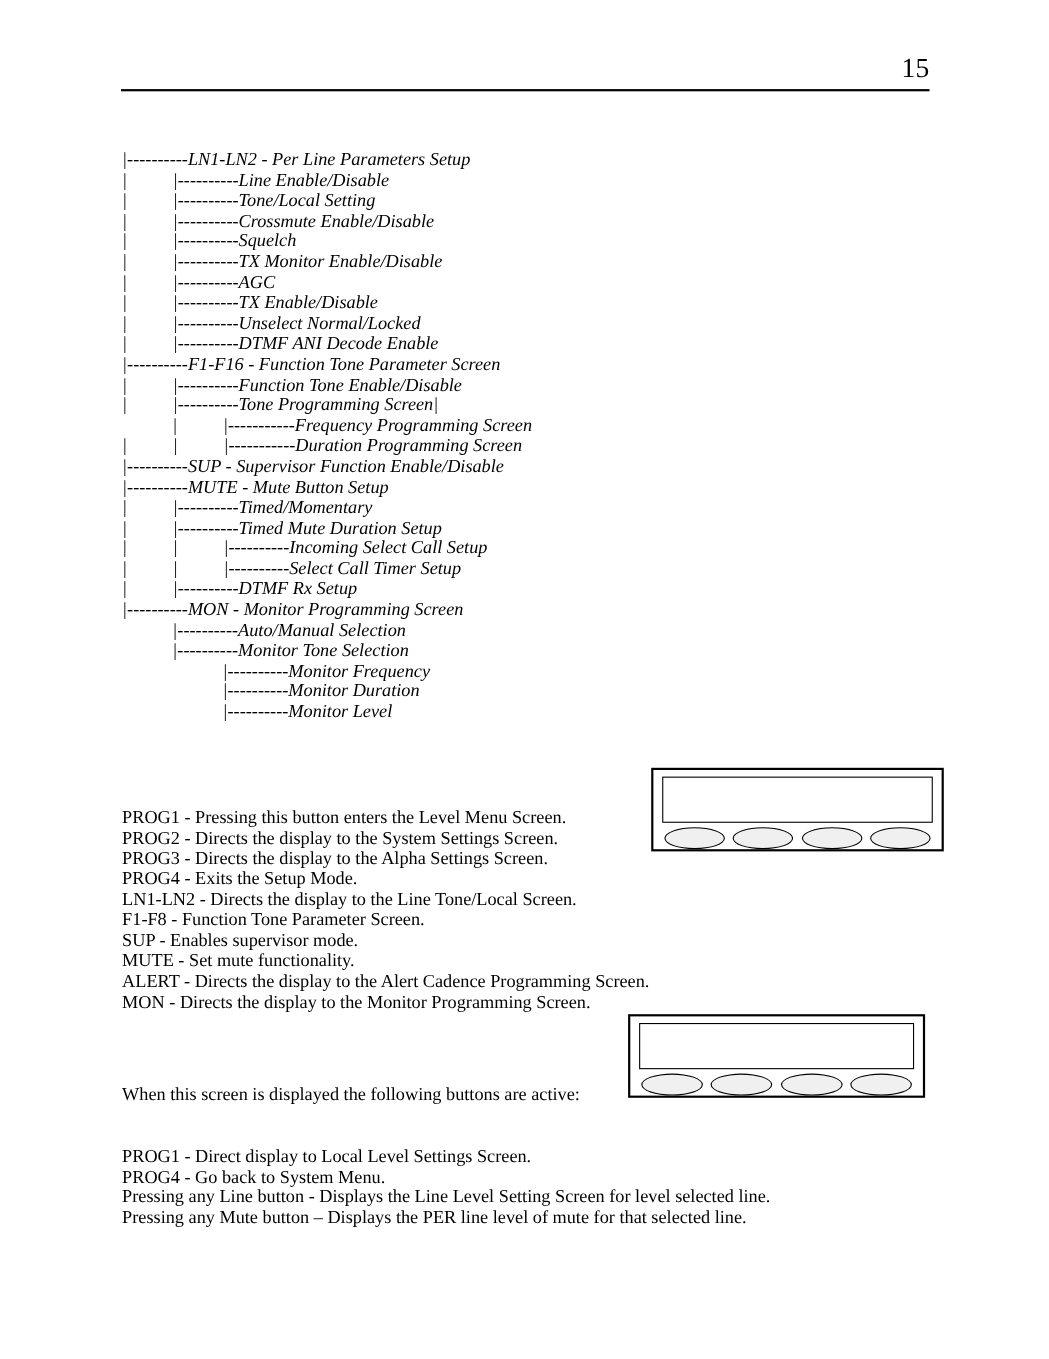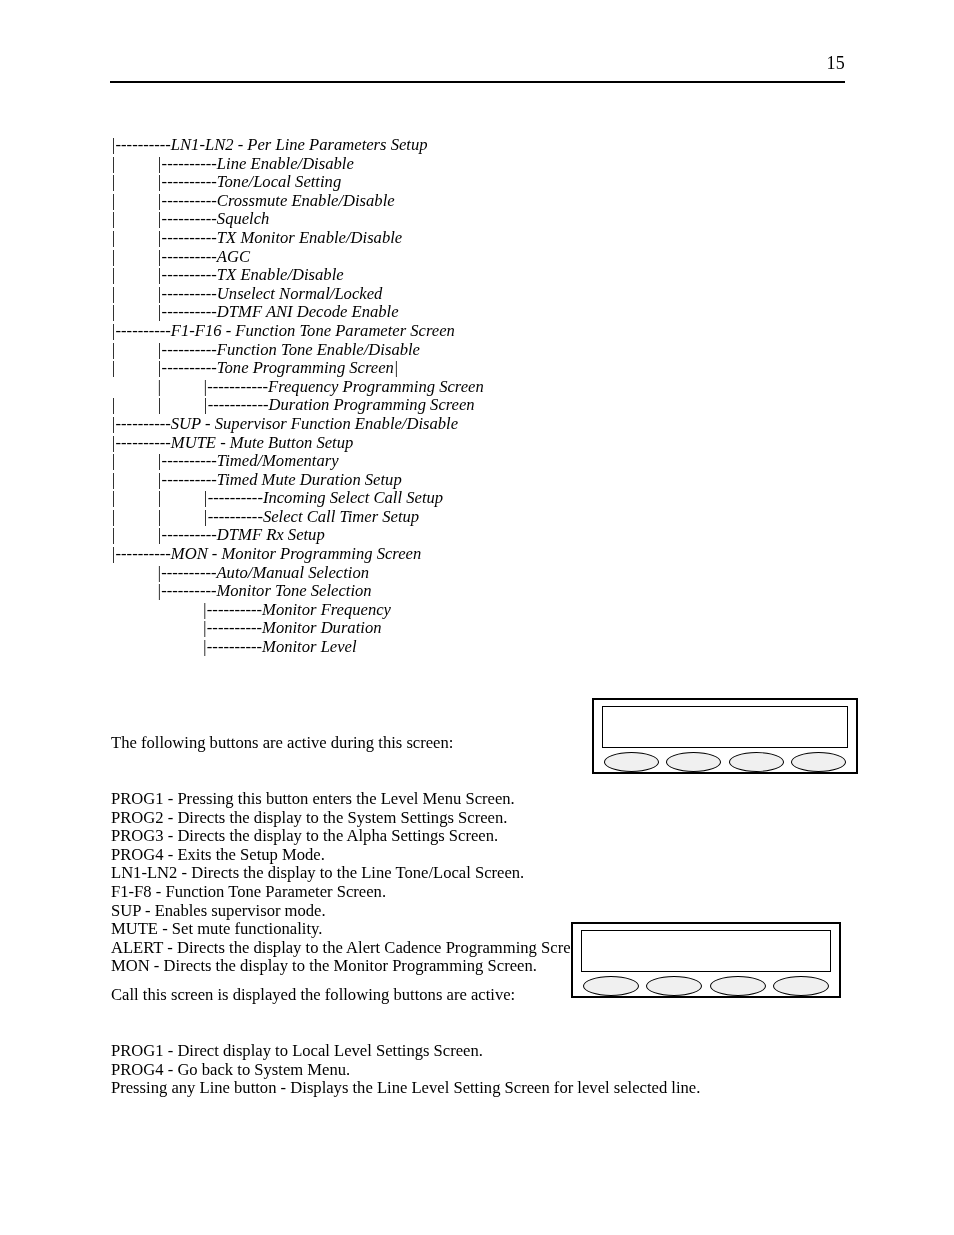--- a/index.html
+++ b/index.html
@@ -22,21 +22,21 @@
     position: absolute;
     left: 110px;
     top: 48px;
     width: 735px;
     height: 38px;
   }
   .page-number {
     position: absolute;
     right: 0px;
     top: 0px;
-    font-size: 18px;
+    font-size: 25px;
     line-height: 30px;
     letter-spacing: 0.2px;
   }
   .header-rule {
     position: absolute;
     left: 0px;
     top: 33px;
     width: 735px;
     height: 0;
     border-top: 2px solid #000000;
@@ -151,37 +151,36 @@
 <div class="page">
 
   <div class="page-header">
     <div class="page-number">15</div>
     <div class="header-rule"></div>
   </div>
 
   <div class="tree" id="menu-tree"><div class="tree-line">|----------LN1-LN2 - Per Line Parameters Setup</div><div class="tree-line">|          |----------Line Enable/Disable</div><div class="tree-line">|          |----------Tone/Local Setting</div><div class="tree-line">|          |----------Crossmute Enable/Disable</div><div class="tree-line">|          |----------Squelch</div><div class="tree-line">|          |----------TX Monitor Enable/Disable</div><div class="tree-line">|          |----------AGC</div><div class="tree-line">|          |----------TX Enable/Disable</div><div class="tree-line">|          |----------Unselect Normal/Locked</div><div class="tree-line">|          |----------DTMF ANI Decode Enable</div><div class="tree-line">|----------F1-F16 - Function Tone Parameter Screen</div><div class="tree-line">|          |----------Function Tone Enable/Disable</div><div class="tree-line">|          |----------Tone Programming Screen|</div><div class="tree-line">           |          |-----------Frequency Programming Screen</div><div class="tree-line">|          |          |-----------Duration Programming Screen</div><div class="tree-line">|----------SUP - Supervisor Function Enable/Disable</div><div class="tree-line">|----------MUTE - Mute Button Setup</div><div class="tree-line">|          |----------Timed/Momentary</div><div class="tree-line">|          |----------Timed Mute Duration Setup</div><div class="tree-line">|          |          |----------Incoming Select Call Setup</div><div class="tree-line">|          |          |----------Select Call Timer Setup</div><div class="tree-line">|          |----------DTMF Rx Setup</div><div class="tree-line">|----------MON - Monitor Programming Screen</div><div class="tree-line">           |----------Auto/Manual Selection</div><div class="tree-line">           |----------Monitor Tone Selection</div><div class="tree-line">                      |----------Monitor Frequency</div><div class="tree-line">                      |----------Monitor Duration</div><div class="tree-line">                      |----------Monitor Level</div></div>
 
   <div class="para-block" id="block-setup">
-    <div class="line">The following buttons are active during this screen:</div>
     <div id="setup-lines"><div class="line">PROG1 - Pressing this button enters the Level Menu Screen.</div><div class="line">PROG2 - Directs the display to the System Settings Screen.</div><div class="line">PROG3 - Directs the display to the Alpha Settings Screen.</div><div class="line">PROG4 - Exits the Setup Mode.</div><div class="line">LN1-LN2 - Directs the display to the Line Tone/Local Screen.</div><div class="line">F1-F8 - Function Tone Parameter Screen.</div><div class="line">SUP - Enables supervisor mode.</div><div class="line">MUTE - Set mute functionality.</div><div class="line">ALERT - Directs the display to the Alert Cadence Programming Screen.</div><div class="line">MON - Directs the display to the Monitor Programming Screen.</div></div>
   </div>
 
   <div class="device" id="device-setup">
     <div class="lcd"></div>
     <div class="btn-row" id="setup-console-buttons">
         <div class="btn"></div>
         <div class="btn"></div>
         <div class="btn"></div>
         <div class="btn"></div>
       </div>
   </div>
 
   <div class="para-block" id="block-level">
-    <div class="line">Call this screen is displayed the following buttons are active:</div>
-    <div id="level-lines"><div class="line">PROG1 - Direct display to Local Level Settings Screen.</div><div class="line">PROG4 - Go back to System Menu.</div><div class="line">Pressing any Line button - Displays the Line Level Setting Screen for level selected line.</div></div>
+    <div class="line">When this screen is displayed the following buttons are active:</div>
+    <div id="level-lines"><div class="line">PROG1 - Direct display to Local Level Settings Screen.</div><div class="line">PROG4 - Go back to System Menu.</div><div class="line">Pressing any Line button - Displays the Line Level Setting Screen for level selected line.</div><div class="line">Pressing any Mute button – Displays the PER line level of mute for that selected line.</div></div>
   </div>
 
   <div class="device" id="device-level">
     <div class="lcd"></div>
     <div class="btn-row" id="level-console-buttons">
         <div class="btn"></div>
         <div class="btn"></div>
         <div class="btn"></div>
         <div class="btn"></div>
       </div>

